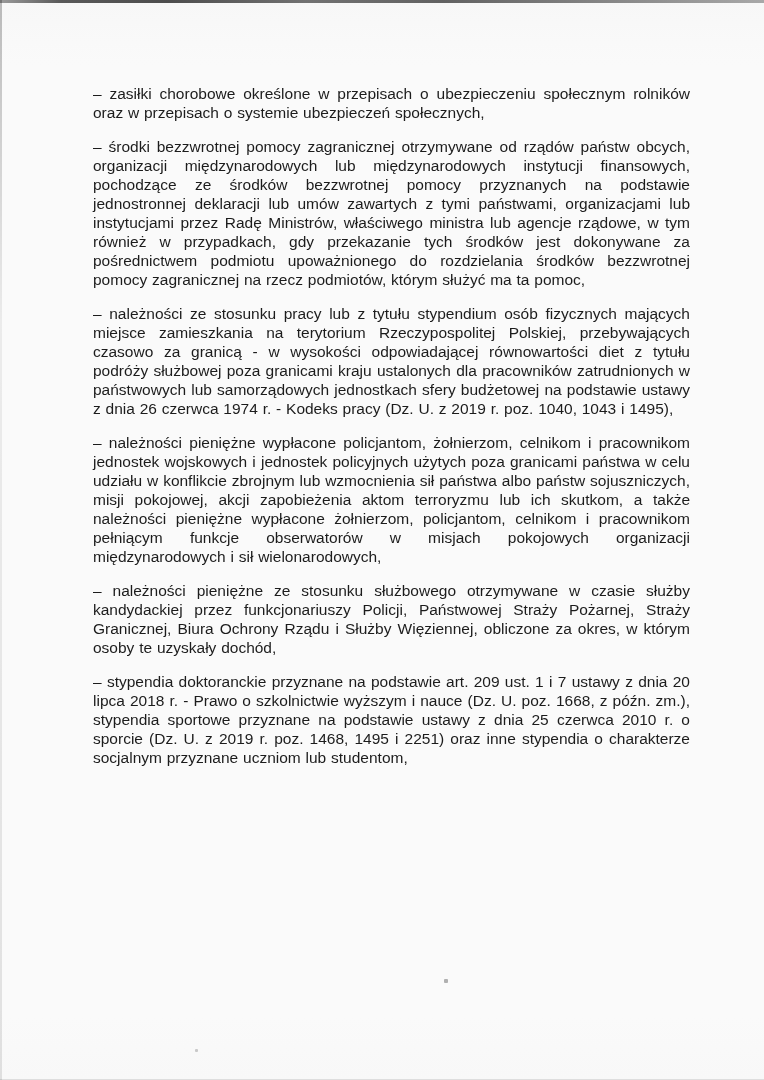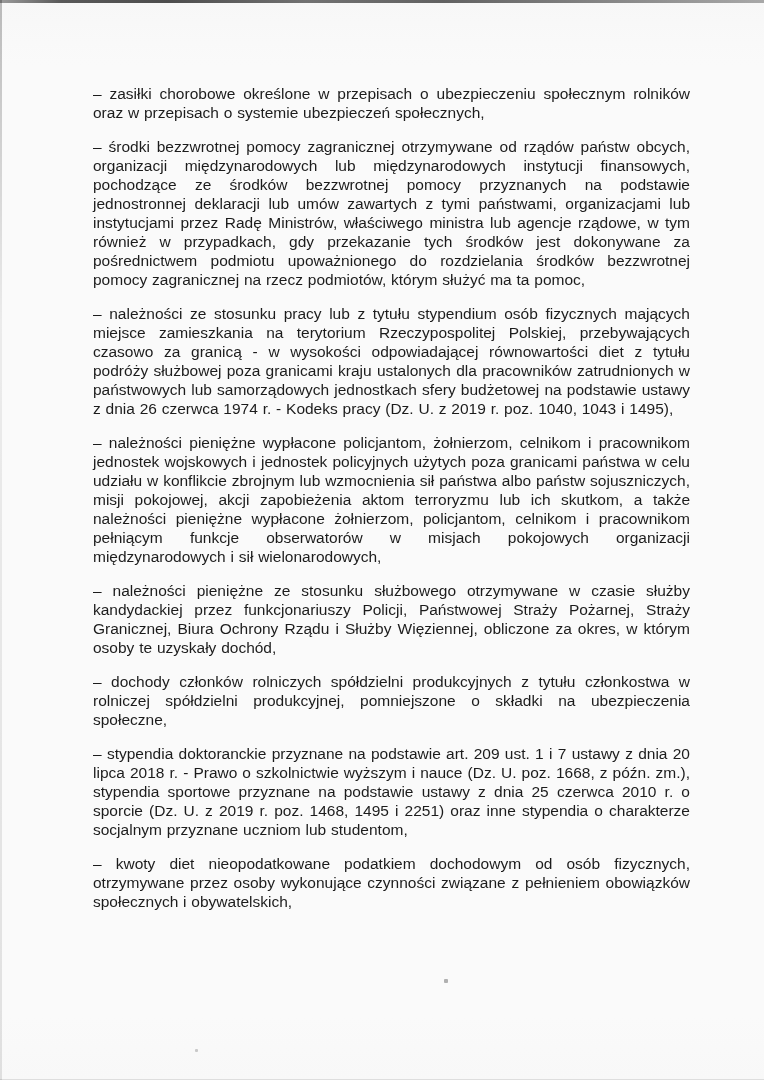--- a/index.html
+++ b/index.html
@@ -74,20 +74,18 @@
   <div class="edge-top"></div>
   <div class="edge-left"></div>
   <div class="edge-bottom"></div>
 
   <div class="doc-text" style="color: rgb(28, 28, 28);">
     <p>– zasiłki chorobowe określone w przepisach o ubezpieczeniu społecznym rolników oraz w przepisach o systemie ubezpieczeń społecznych,</p>
     <p>– środki bezzwrotnej pomocy zagranicznej otrzymywane od rządów państw obcych, organizacji międzynarodowych lub międzynarodowych instytucji finansowych, pochodzące ze środków bezzwrotnej pomocy przyznanych na podstawie jednostronnej deklaracji lub umów zawartych z tymi państwami, organizacjami lub instytucjami przez Radę Ministrów, właściwego ministra lub agencje rządowe, w tym również w przypadkach, gdy przekazanie tych środków jest dokonywane za pośrednictwem podmiotu upoważnionego do rozdzielania środków bezzwrotnej pomocy zagranicznej na rzecz podmiotów, którym służyć ma ta pomoc,</p>
     <p>– należności ze stosunku pracy lub z tytułu stypendium osób fizycznych mających miejsce zamieszkania na terytorium Rzeczypospolitej Polskiej, przebywających czasowo za granicą - w wysokości odpowiadającej równowartości diet z tytułu podróży służbowej poza granicami kraju ustalonych dla pracowników zatrudnionych w państwowych lub samorządowych jednostkach sfery budżetowej na podstawie ustawy z dnia 26 czerwca 1974 r. - Kodeks pracy (Dz. U. z 2019 r. poz. 1040, 1043 i 1495),</p>
     <p>– należności pieniężne wypłacone policjantom, żołnierzom, celnikom i pracownikom jednostek wojskowych i jednostek policyjnych użytych poza granicami państwa w celu udziału w konflikcie zbrojnym lub wzmocnienia sił państwa albo państw sojuszniczych, misji pokojowej, akcji zapobieżenia aktom terroryzmu lub ich skutkom, a także należności pieniężne wypłacone żołnierzom, policjantom, celnikom i pracownikom pełniącym funkcje obserwatorów w misjach pokojowych organizacji międzynarodowych i sił wielonarodowych,</p>
     <p>– należności pieniężne ze stosunku służbowego otrzymywane w czasie służby kandydackiej przez funkcjonariuszy Policji, Państwowej Straży Pożarnej, Straży Granicznej, Biura Ochrony Rządu i Służby Więziennej, obliczone za okres, w którym osoby te uzyskały dochód,</p>
-    <p>– dochody członków rolniczych spółdzielni produkcyjnych z tytułu członkostwa w rolniczej spółdzielni produkcyjnej, pomniejszone o składki na ubezpieczenia społeczne,</p>
     <p>– stypendia doktoranckie przyznane na podstawie art. 209 ust. 1 i 7 ustawy z dnia 20 lipca 2018 r. - Prawo o szkolnictwie wyższym i nauce (Dz. U. poz. 1668, z późn. zm.), stypendia sportowe przyznane na podstawie ustawy z dnia 25 czerwca 2010 r. o sporcie (Dz. U. z 2019 r. poz. 1468, 1495 i 2251) oraz inne stypendia o charakterze socjalnym przyznane uczniom lub studentom,</p>
-    <p>– kwoty diet nieopodatkowane podatkiem dochodowym od osób fizycznych, otrzymywane przez osoby wykonujące czynności związane z pełnieniem obowiązków społecznych i obywatelskich,</p>
   </div>
 
   <div class="speck speck-a"></div>
   <div class="speck speck-b"></div>
 </div>
 
 </body></html>

